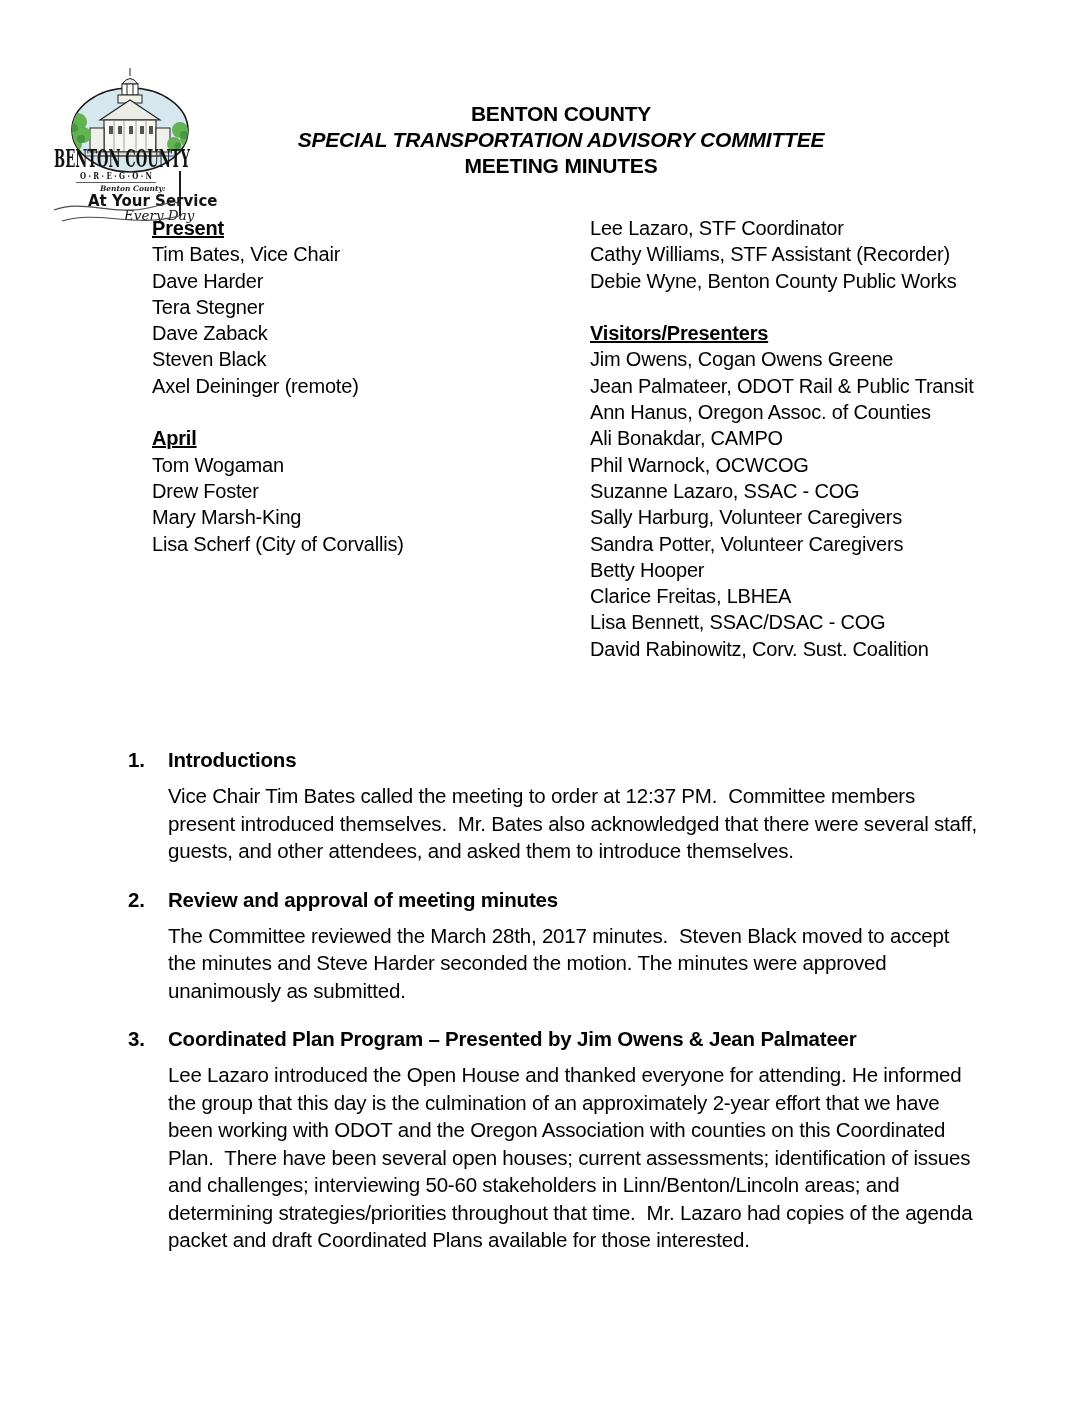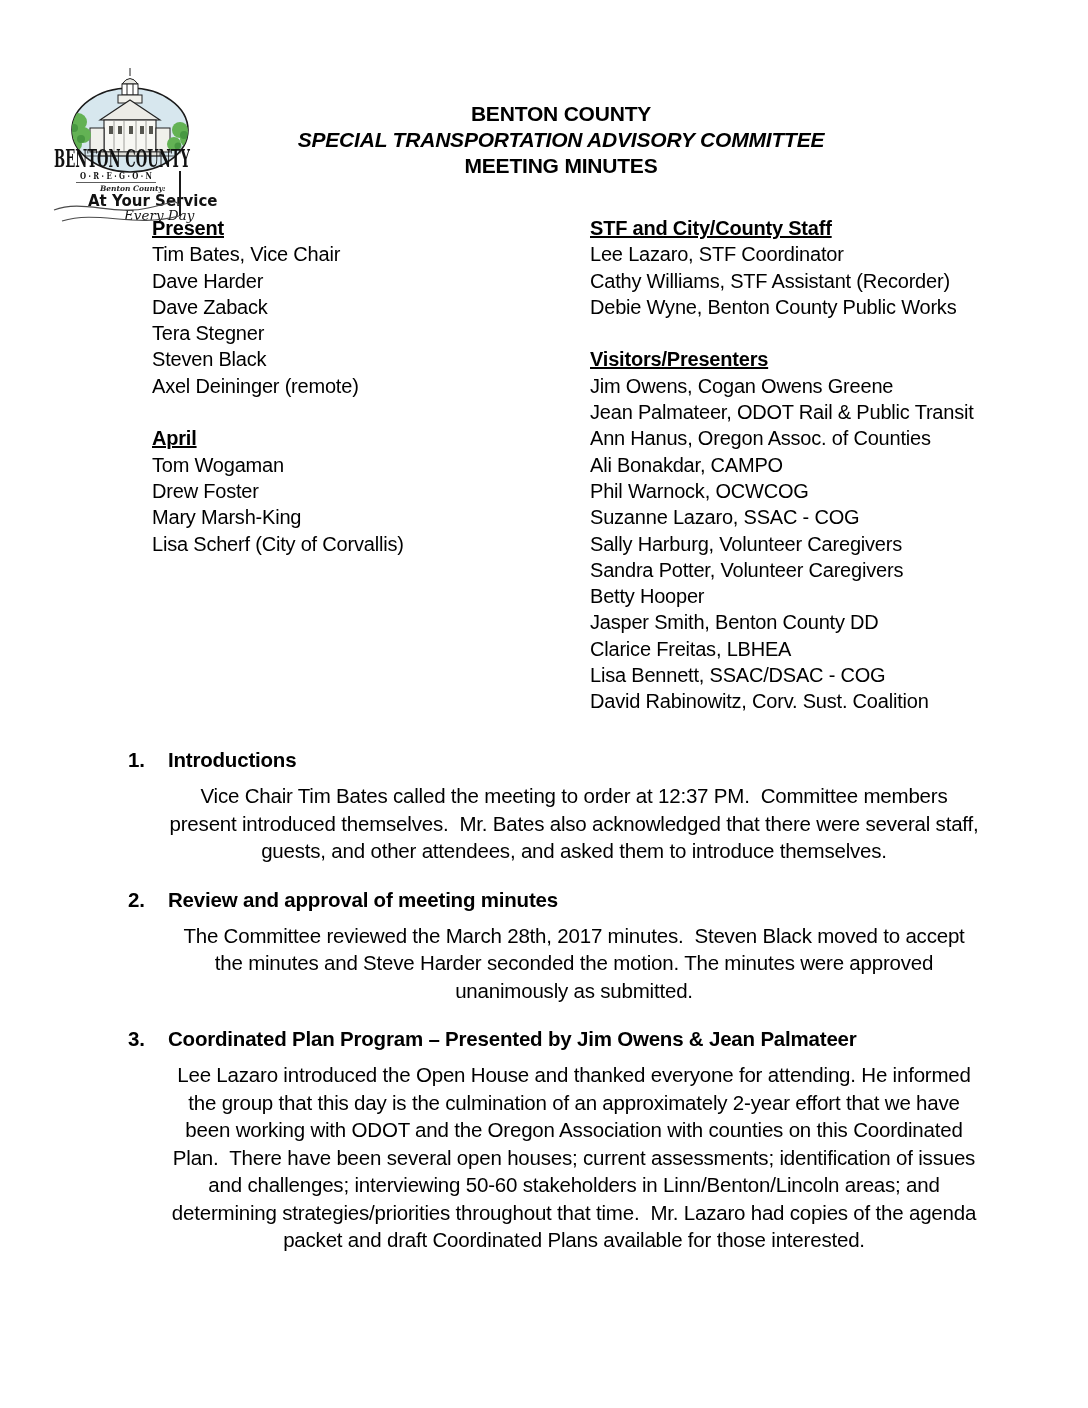--- a/index.html
+++ b/index.html
@@ -54,21 +54,20 @@
   }
   .section-number { width: 40px; flex: none; }
   .section-body {
     margin-left: 40px;
     margin-top: 9px;
     width: 812px;
     font-size: 20.5px;
     line-height: 27.5px;
     letter-spacing: -0.2px;
     white-space: pre-wrap;
-    text-align: center;
   }
 </style>
 </head>
 <body>
 
 <div class="page">
 
   <svg class="logo" viewBox="0 0 186 176" xmlns="http://www.w3.org/2000/svg">
     <defs>
       <clipPath id="ovalClip">
@@ -138,48 +137,46 @@
     <div>BENTON COUNTY</div>
     <div class="italic">SPECIAL TRANSPORTATION ADVISORY COMMITTEE</div>
     <div>MEETING MINUTES</div>
   </div>
 
   <div class="attendance">
     <div class="att-col-left">
       <div class="att-row att-heading">Present</div>
       <div class="att-row">Tim Bates, Vice Chair</div>
       <div class="att-row">Dave Harder</div>
+      <div class="att-row">Tera Stegner</div>
       <div class="att-row">Dave Zaback</div>
-      <div class="att-row">Tera Stegner</div>
       <div class="att-row">Steven Black</div>
       <div class="att-row">Axel Deininger (remote)</div>
       <div class="att-row"></div>
       <div class="att-row att-heading">April</div>
       <div class="att-row">Tom Wogaman</div>
       <div class="att-row">Drew Foster</div>
       <div class="att-row">Mary Marsh-King</div>
       <div class="att-row">Lisa Scherf (City of Corvallis)</div>
     </div>
     <div class="att-col-right">
-      <div class="att-row att-heading">STF and City/County Staff</div>
       <div class="att-row">Lee Lazaro, STF Coordinator</div>
       <div class="att-row">Cathy Williams, STF Assistant (Recorder)</div>
       <div class="att-row">Debie Wyne, Benton County Public Works</div>
       <div class="att-row"></div>
       <div class="att-row att-heading">Visitors/Presenters</div>
       <div class="att-row">Jim Owens, Cogan Owens Greene</div>
       <div class="att-row">Jean Palmateer, ODOT Rail &amp; Public Transit</div>
       <div class="att-row">Ann Hanus, Oregon Assoc. of Counties</div>
       <div class="att-row">Ali Bonakdar, CAMPO</div>
       <div class="att-row">Phil Warnock, OCWCOG</div>
       <div class="att-row">Suzanne Lazaro, SSAC - COG</div>
       <div class="att-row">Sally Harburg, Volunteer Caregivers</div>
       <div class="att-row">Sandra Potter, Volunteer Caregivers</div>
       <div class="att-row">Betty Hooper</div>
-      <div class="att-row">Jasper Smith, Benton County DD</div>
       <div class="att-row">Clarice Freitas, LBHEA</div>
       <div class="att-row">Lisa Bennett, SSAC/DSAC - COG</div>
       <div class="att-row">David Rabinowitz, Corv. Sust. Coalition</div>
     </div>
   </div>
 
   <div class="sections">
 
     <div class="section">
       <div class="section-heading">

